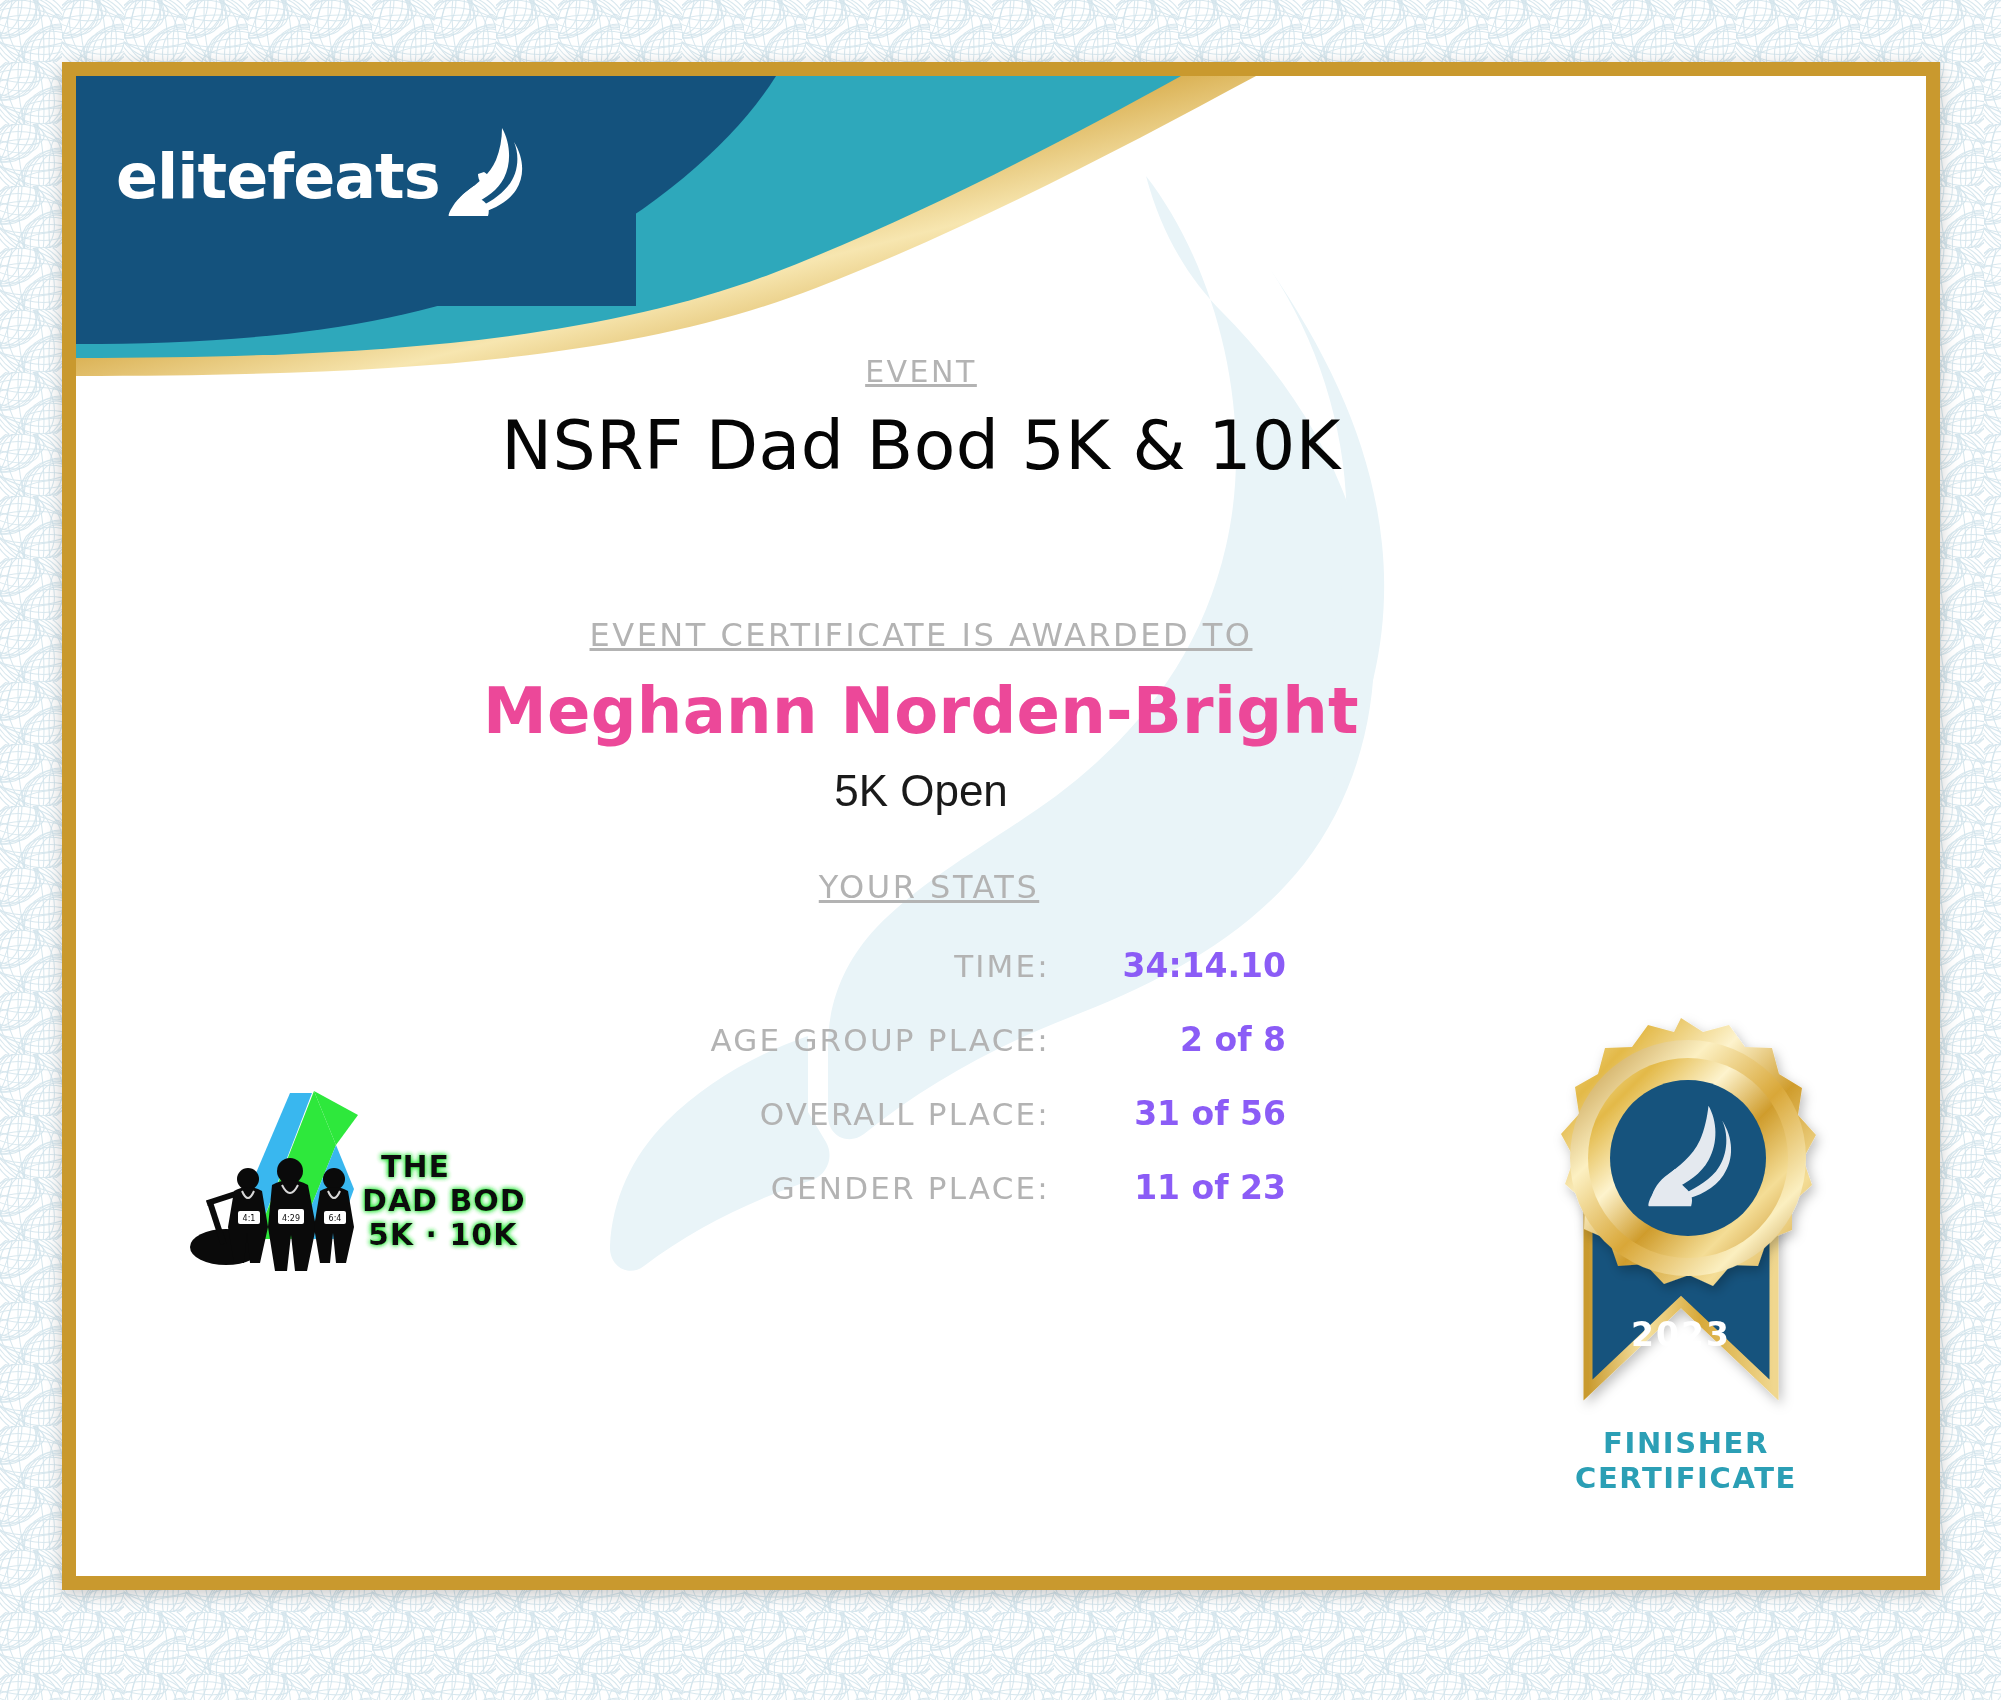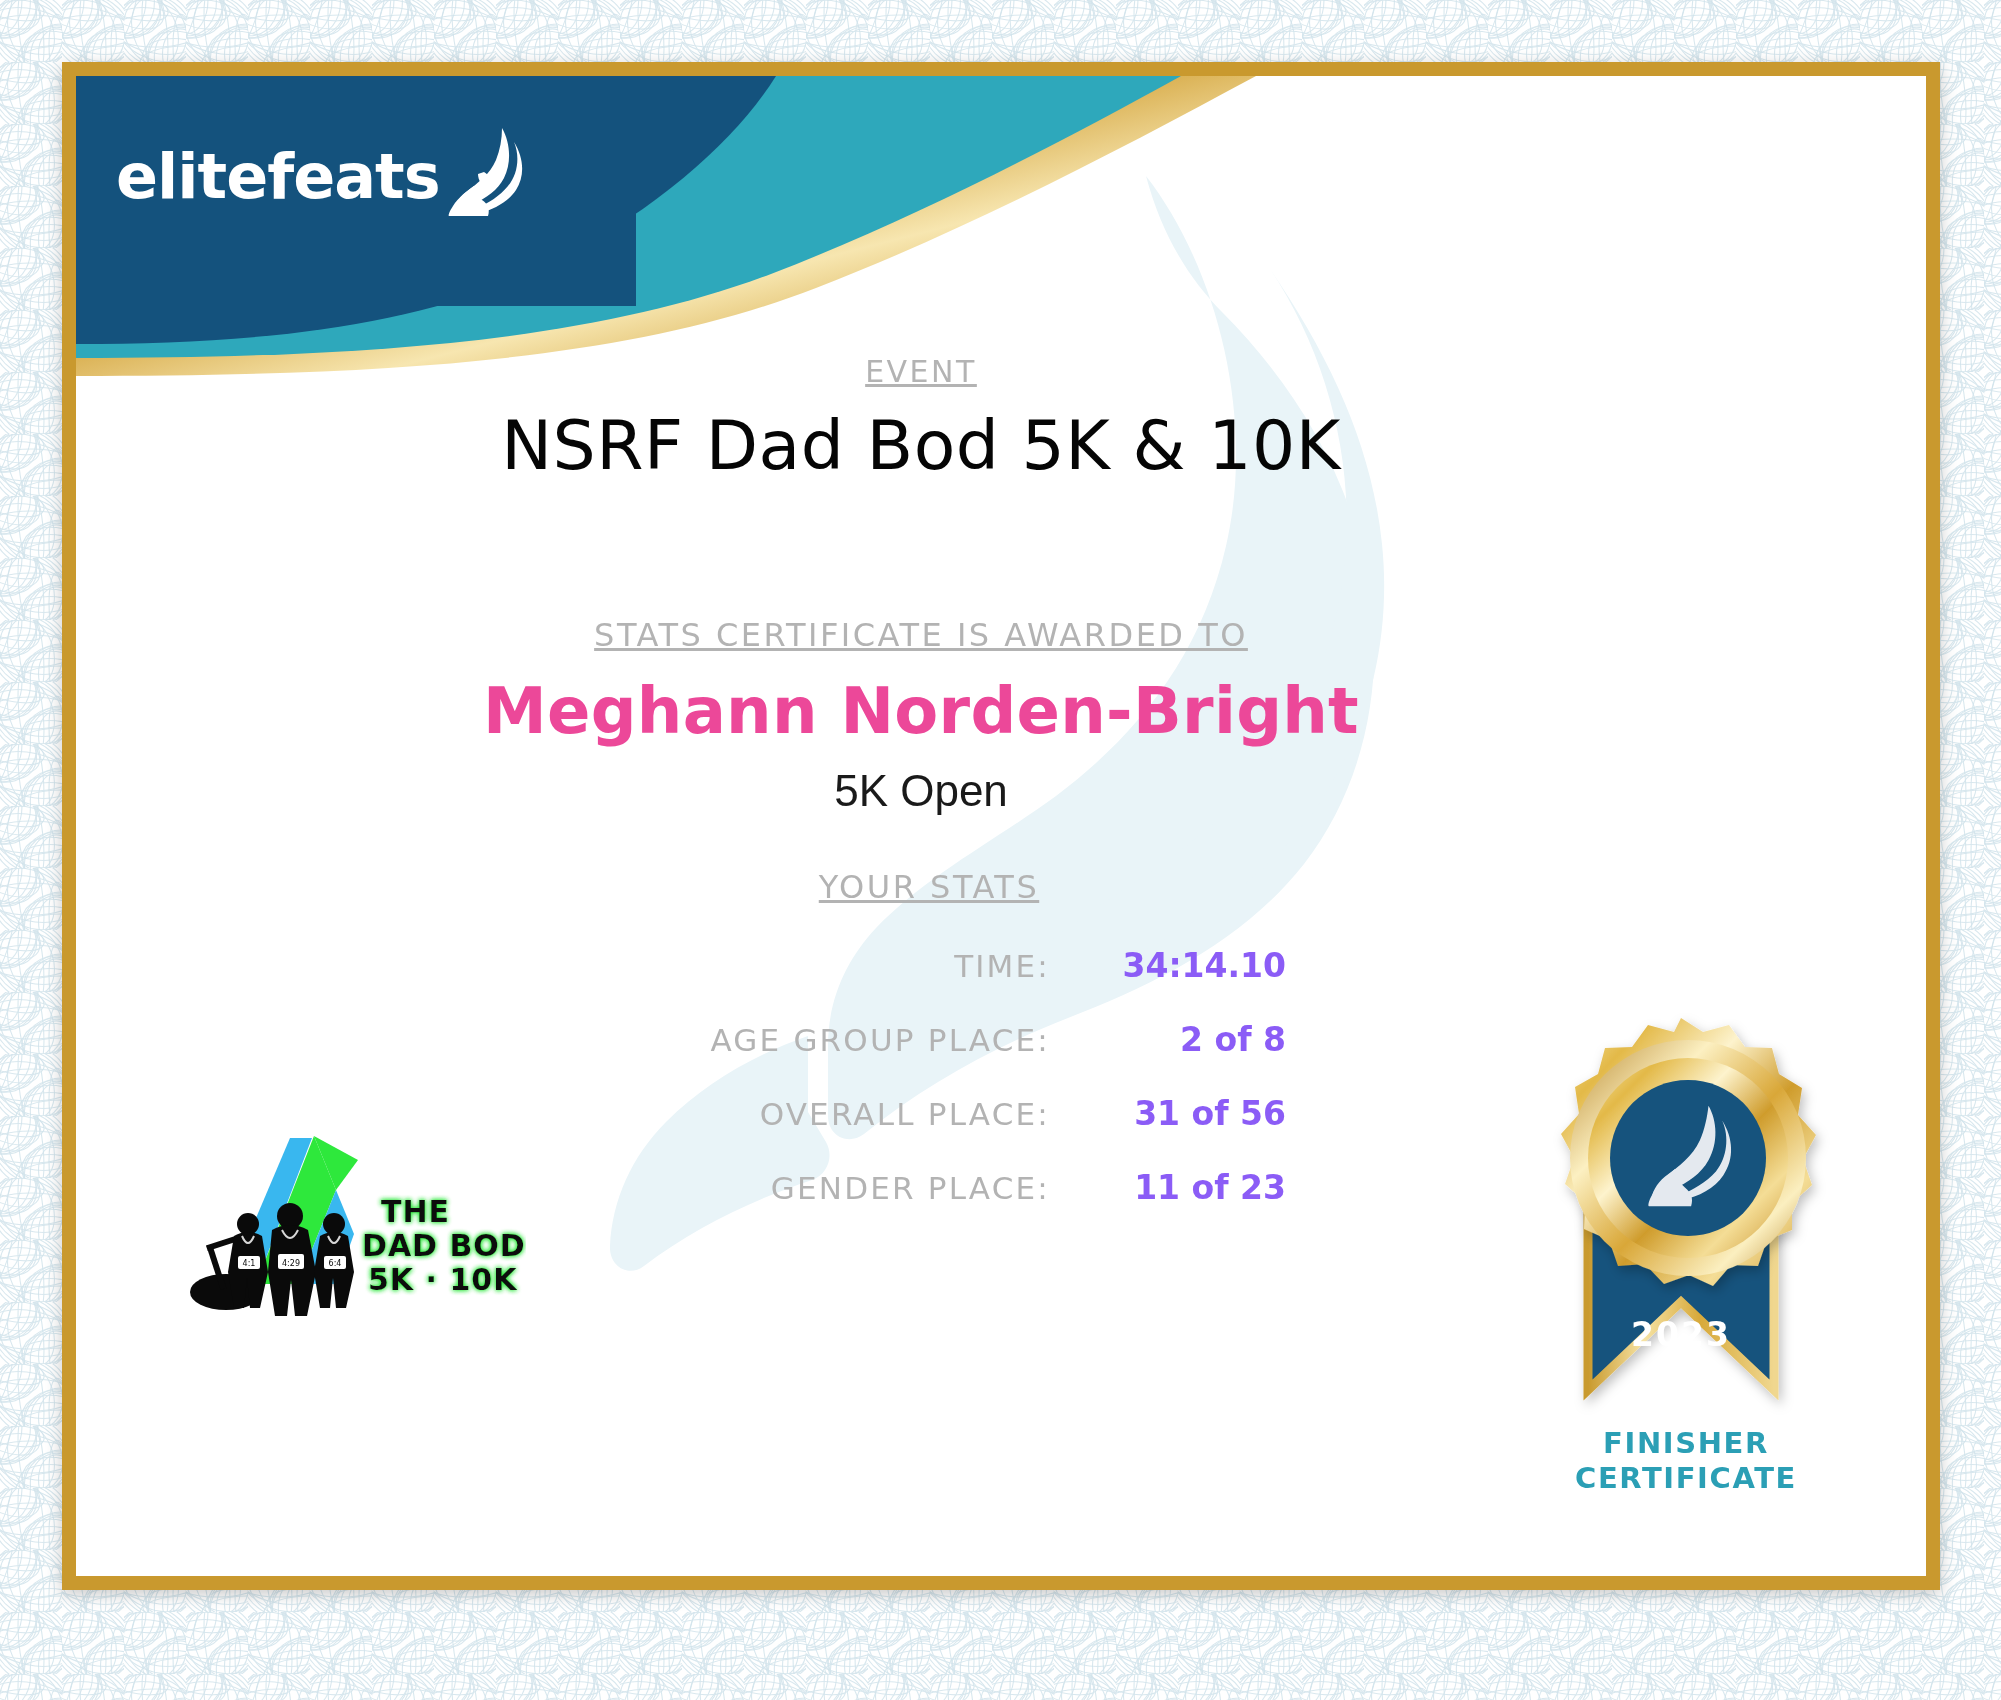--- a/index.html
+++ b/index.html
@@ -161,21 +161,21 @@
     font-size:33px;
     margin-left:16px;
     width:220px;
     text-align:right;
     white-space:nowrap;
   }
 
   
   .event-logo{
     position:absolute;
-    left:110px;top:1040px;
+    left:110px;top:995px;
     width:340px;height:200px;
     z-index:6;
   }
 
   
   .medal{
     position:absolute;
     left:1440px;top:930px;
     width:330px;height:430px;
     z-index:6;
@@ -288,21 +288,21 @@
         </g>
       </svg>
     </span>
   </div>
 
   <div class="content">
 
     <div class="event-label label-sm">EVENT</div>
     <div class="event-title">NSRF Dad Bod 5K &amp; 10K</div>
 
-    <div class="awarded-label label-sm">STATS CERTIFICATE IS AWARDED TO</div>
+    <div class="awarded-label label-sm">EVENT CERTIFICATE IS AWARDED TO</div>
     <div class="recipient">Meghann Norden-Bright</div>
     <div class="division">5K Open</div>
 
     <div class="stats-label label-sm">YOUR STATS</div>
 
     <div class="stats">
       <div class="stat-row">
         <span class="stat-key">TIME:</span>
         <span class="stat-val">34:14.10</span>
       </div>

